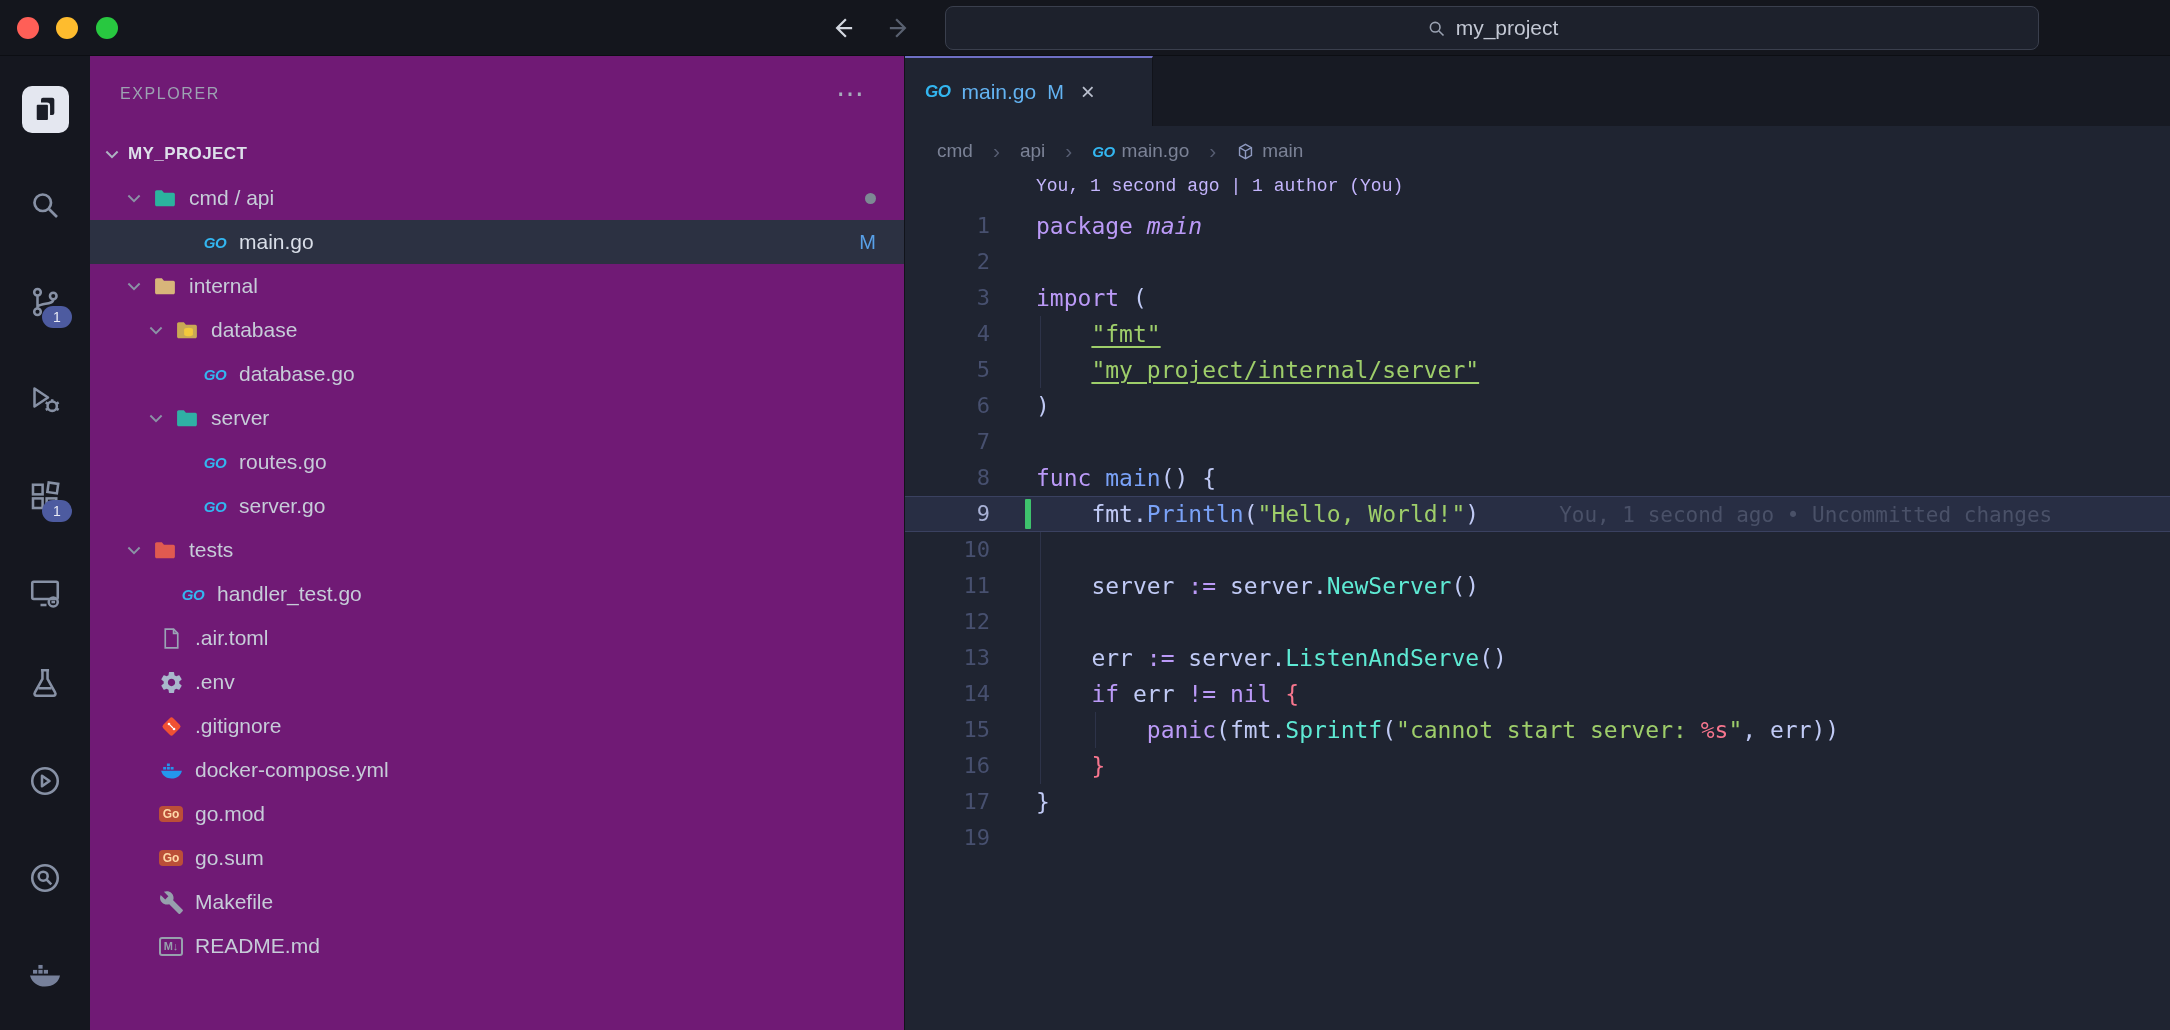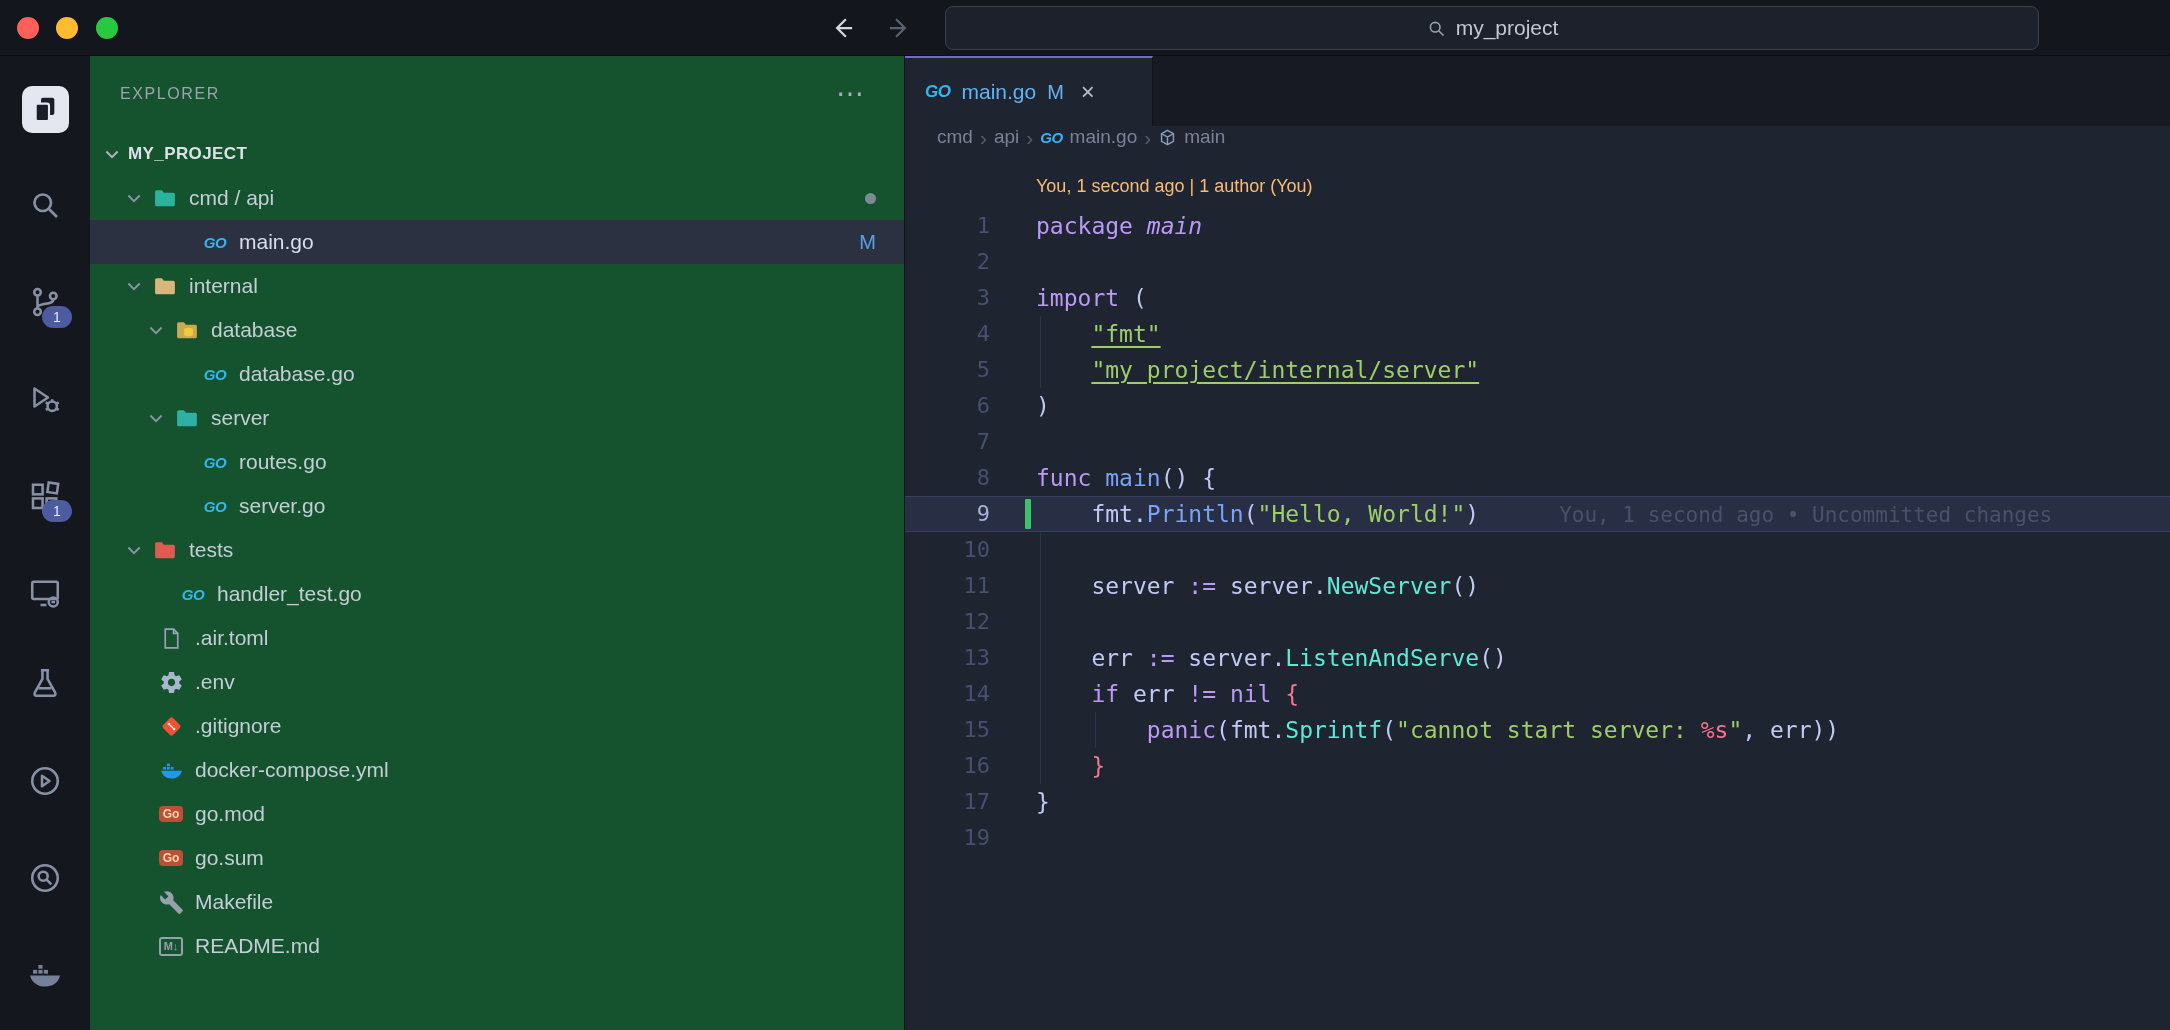--- a/index.html
+++ b/index.html
@@ -22,21 +22,21 @@
   
   .activitybar{width:90px;background:#15171f;position:relative;flex:none;}
   .ab-item{position:absolute;left:17px;width:56px;height:56px;display:flex;align-items:center;justify-content:center;}
   .ab-item svg{width:36px;height:36px;}
   .explorer-box{width:47px;height:47px;background:#e4e7f0;border-radius:10px;display:flex;align-items:center;justify-content:center;}
   .explorer-box svg{width:32px;height:32px;}
   .ab-badge{position:absolute;right:1px;bottom:2px;min-width:22px;height:22px;border-radius:11px;background:#4d5ba0;
     color:#e8eaf4;font-size:14px;display:flex;align-items:center;justify-content:center;padding:0 4px;}
 
   
-  .sidebar{width:814px;background:#14532d;flex:none;position:relative;border-right:1px solid #11131a;}
+  .sidebar{width:814px;background:#701a75;flex:none;position:relative;border-right:1px solid #11131a;}
   .sb-header{height:76px;display:flex;align-items:center;padding:0 34px 0 30px;color:#9da3b2;font-size:16px;letter-spacing:1.6px;}
   .sb-more{margin-left:auto;color:#a6acbb;font-size:28px;line-height:1;background:none;border:none;cursor:default;}
   .sb-section{height:44px;display:flex;align-items:center;padding-left:12px;gap:6px;color:#dde1ea;font-weight:bold;font-size:17px;letter-spacing:.4px;}
   .tree{position:relative;}
   .tree-row{height:44px;display:flex;align-items:center;font-size:21px;color:#c6ccd8;padding-right:28px;white-space:nowrap;}
   .tree-row.selected{background:#2c3142;color:#d9dee8;}
   .chev{width:26px;flex:none;display:flex;align-items:center;}
   .tree-icon{width:30px;flex:none;display:flex;align-items:center;justify-content:center;margin-right:9px;}
   .tree-icon svg{width:25px;height:25px;}
   .tree-label{overflow:hidden;text-overflow:ellipsis;}
@@ -49,24 +49,24 @@
   
   .editor{flex:1;background:#1f2431;display:flex;flex-direction:column;min-width:0;}
   .tabstrip{height:70px;background:#171a23;display:flex;flex:none;}
   .tab{width:248px;background:#1f2431;border-top:2px solid #6e6fc4;border-right:1px solid #11131a;
     display:flex;align-items:center;padding:0 20px;gap:11px;box-sizing:border-box;}
   .go-logo{color:#33b6f0;font-weight:bold;font-style:italic;font-size:17px;letter-spacing:-.5px;}
   .go-logo.sm{font-size:15px;}
   .tab-label{color:#63b3f2;font-size:21px;}
   .tab-dirty{color:#63b3f2;font-size:20px;}
   .tab-close{color:#b9bfcd;font-size:24px;margin-left:6px;line-height:1;}
-  .breadcrumbs{height:50px;display:flex;align-items:flex-start;padding-left:32px;gap:7px;color:#7b8296;font-size:19px;flex:none;}
+  .breadcrumbs{height:50px;display:flex;align-items:center;padding-left:32px;gap:20px;color:#7b8296;font-size:19px;flex:none;}
   .bc-item{display:flex;align-items:center;gap:7px;}
   .bc-sep{color:#565d72;font-size:21px;}
-  .blame-header{height:32px;padding-left:131px;display:flex;align-items:flex-start;color:#fdba74;font-size:18px;flex:none;}
+  .blame-header{height:32px;padding-left:131px;display:flex;align-items:flex-start;color:#c4b5fd;font-size:18px;flex:none;font-family:Liberation Mono, monospace;}
 
   .code{position:relative;font-family:"DejaVu Sans Mono","Liberation Mono",monospace;font-size:23px;flex:none;}
   .code-line{height:36px;line-height:36px;white-space:pre;position:relative;padding-left:131px;}
   .code-line.active{background:#282e44;box-shadow:inset 0 1px 0 #3a4160, inset 0 -1px 0 #3a4160;}
   .gutter{position:absolute;left:0;top:0;width:85px;text-align:right;color:#47506f;font-size:22px;}
   .code-line.active .gutter{color:#a9b2d6;}
   .changebar{position:absolute;left:120px;top:3px;bottom:3px;width:6px;background:#3ec26d;border-radius:1px;}
   .inline-blame{color:#4a5168;margin-left:80px;font-size:21px;}
   .indent-guide{position:absolute;width:1px;background:#2d3349;}
 

